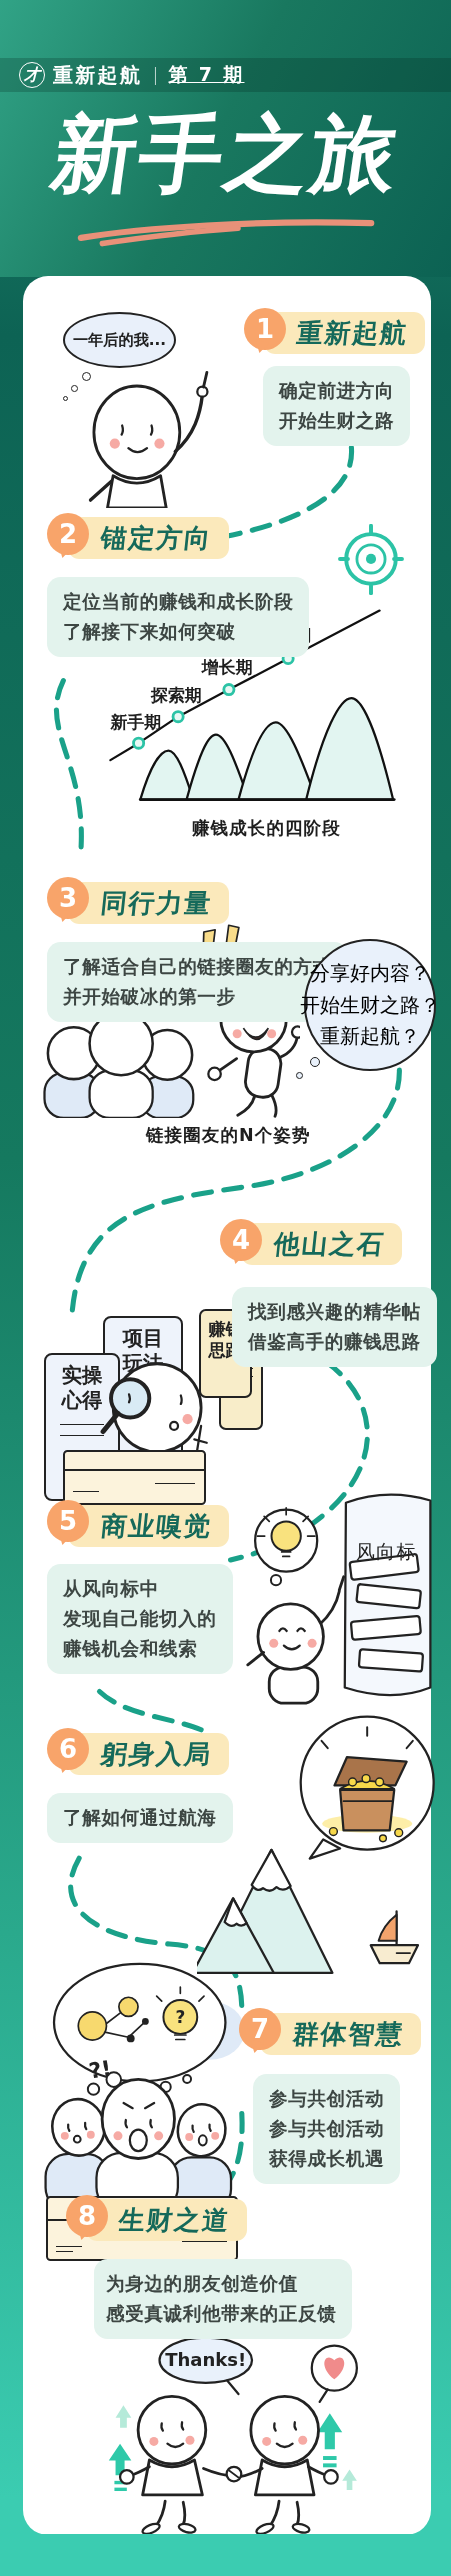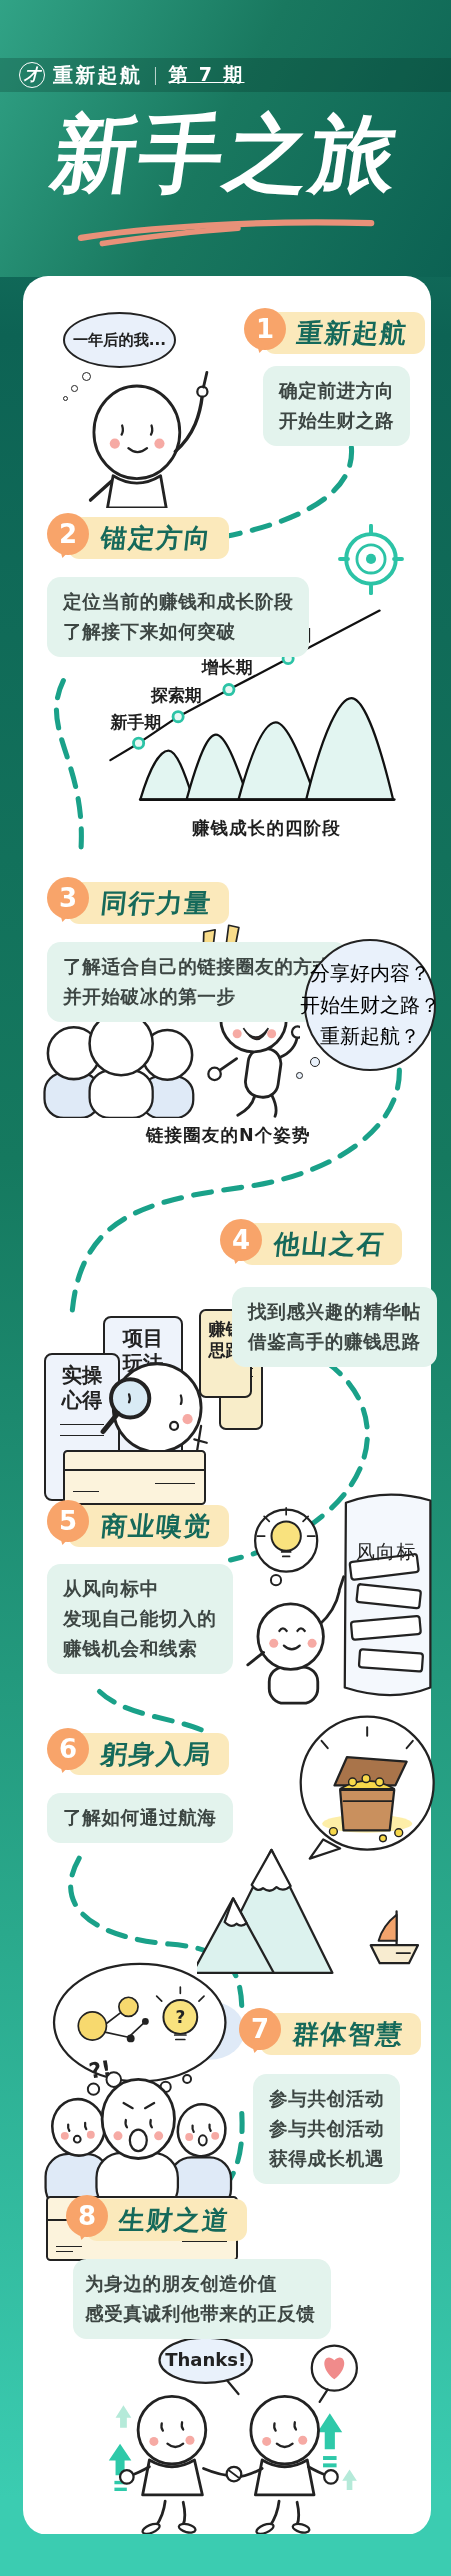--- a/index.html
+++ b/index.html
@@ -433,21 +433,21 @@
     <div class="dm" style="left:8px;bottom:6.8px;width:17px;"></div>
     <div class="dm" style="right:9px;bottom:17px;width:45px;"></div>
   </div>
 
   <div class="badge" style="left:66px;top:2195px;">
       <span>8</span>
     </div>
   <div class="pill" style="left:86px;top:2199px;">
       <span class="t">生财之道</span>
     </div>
-  <div class="desc" style="left:73px;top:2259px;padding-left:12px;">
+  <div class="desc" style="left:94px;top:2259px;padding-left:12px;">
     <div class="line">为身边的朋友创造价值</div>
     <div class="line">感受真诚利他带来的正反馈</div>
   </div>
   <svg class="ill" style="left:93px;top:2333px;" width="265" height="201" viewBox="0 0 470 356">
     <g stroke="#222" stroke-linecap="round" stroke-linejoin="round">
       <path d="M28 226 l20 -30 20 30 h-12 v26 h-16 v-26 z" fill="#2ec9a9" stroke="none"></path>
       <rect x="38" y="262" width="22" height="6" fill="#2ec9a9" stroke="none"></rect>
       <rect x="38" y="274" width="22" height="6" fill="#2ec9a9" stroke="none"></rect>
       <path d="M40 150 l14 -22 14 22 h-8 v18 h-12 v-18 z" fill="#b5ead9" stroke="none"></path>
       <path d="M398 176 l22 -34 22 34 h-13 v30 h-18 v-30 z" fill="#2ec9a9" stroke="none"></path>

